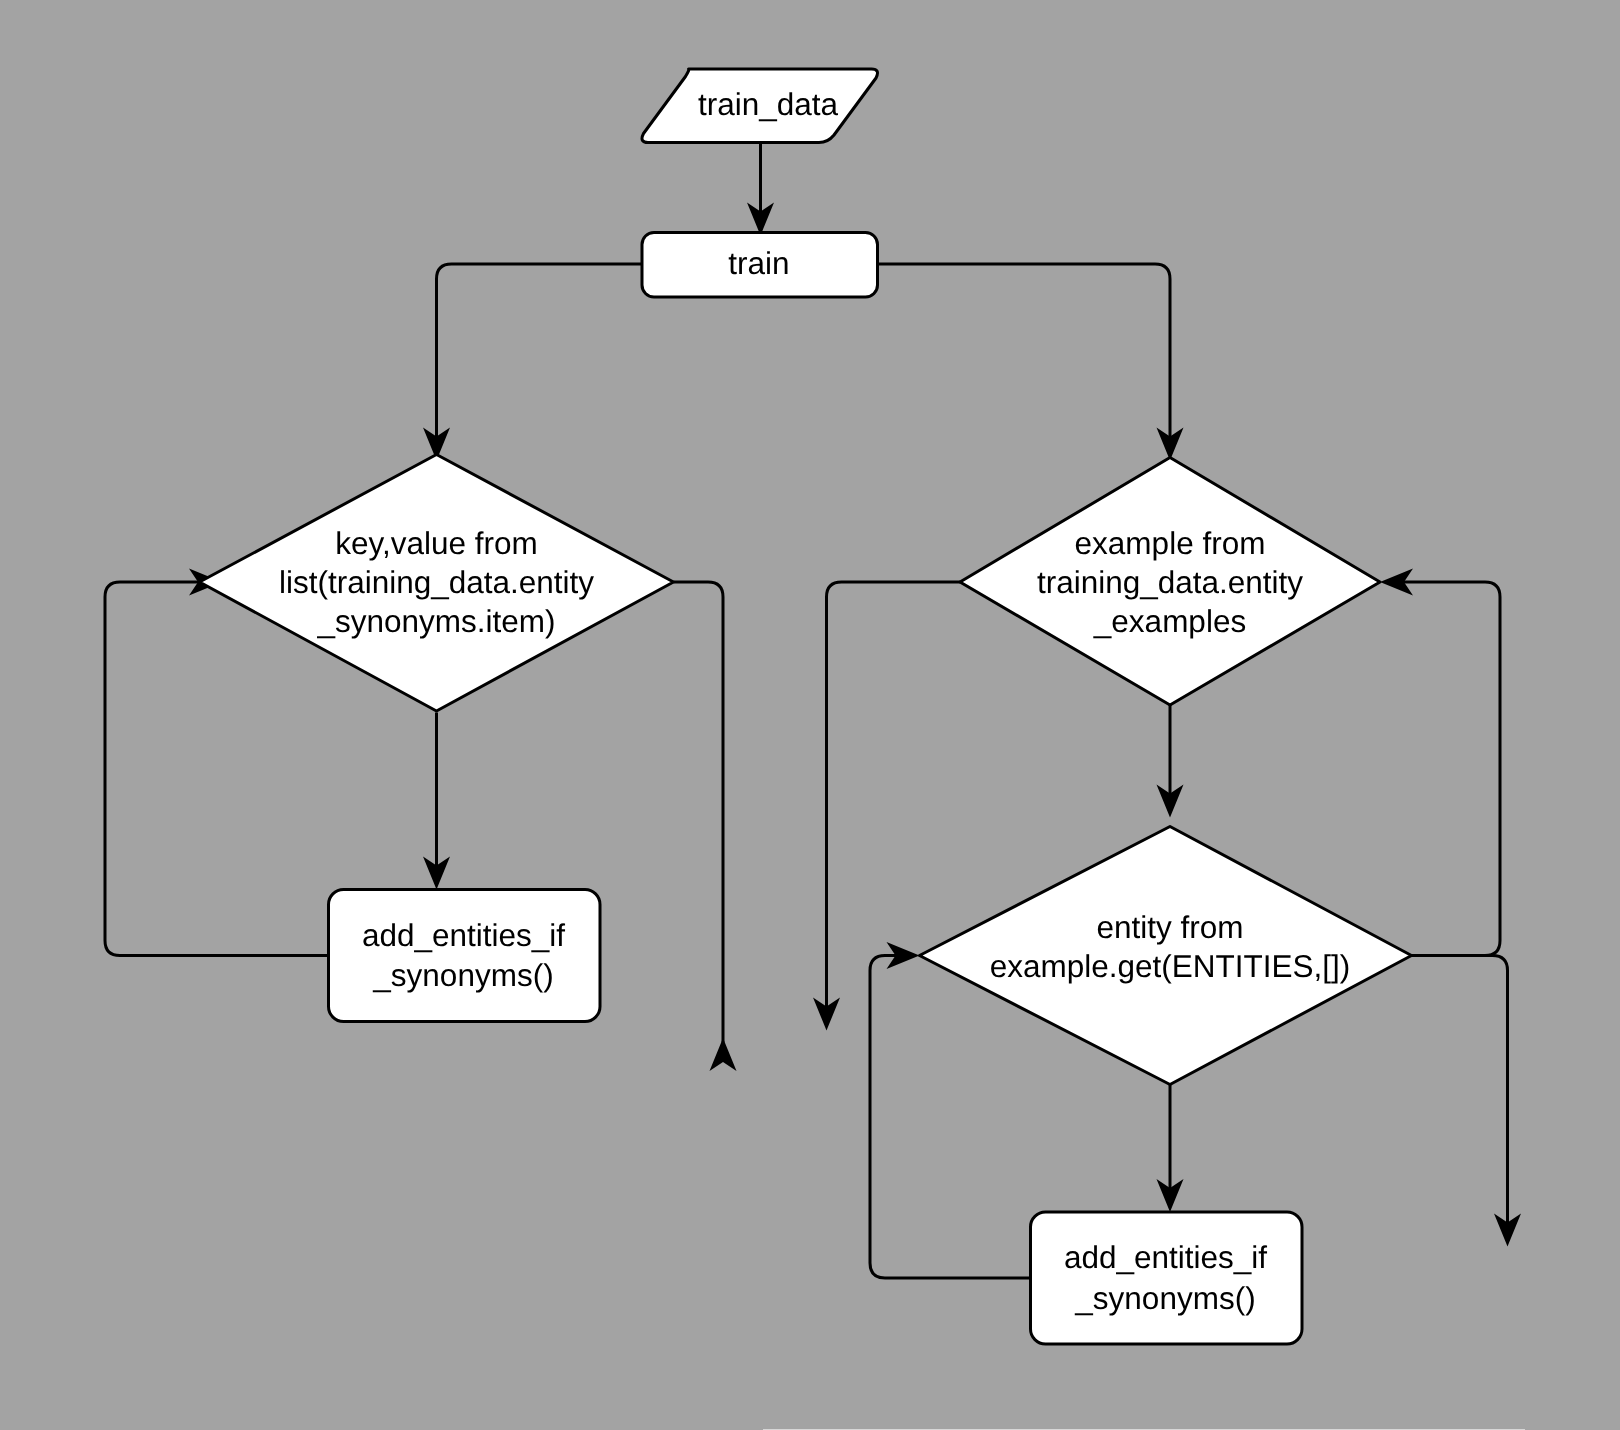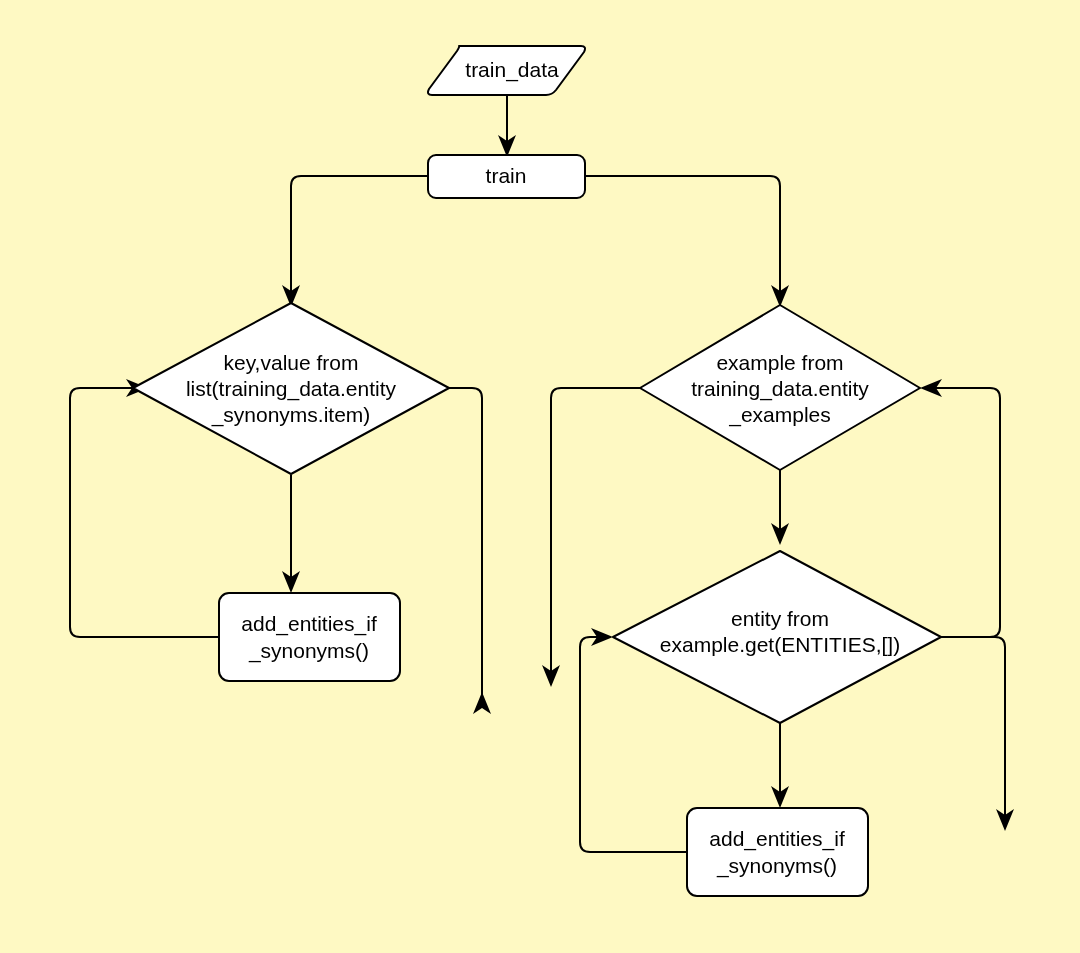--- a/index.html
+++ b/index.html
@@ -8,21 +8,21 @@
     padding: 0;
     background: #ffffff;
   }
   body {
     font-family: "Liberation Sans", sans-serif;
   }
   #canvas-wrap {
     position: relative;
     width: 1080px;
     height: 953px;
-    background: #fef9c3;
+    background: #a3a3a3;
     overflow: hidden;
   }
   svg#flow {
     position: absolute;
     left: 0;
     top: 0;
     width: 1080px;
     height: 953px;
     display: block;
   }

